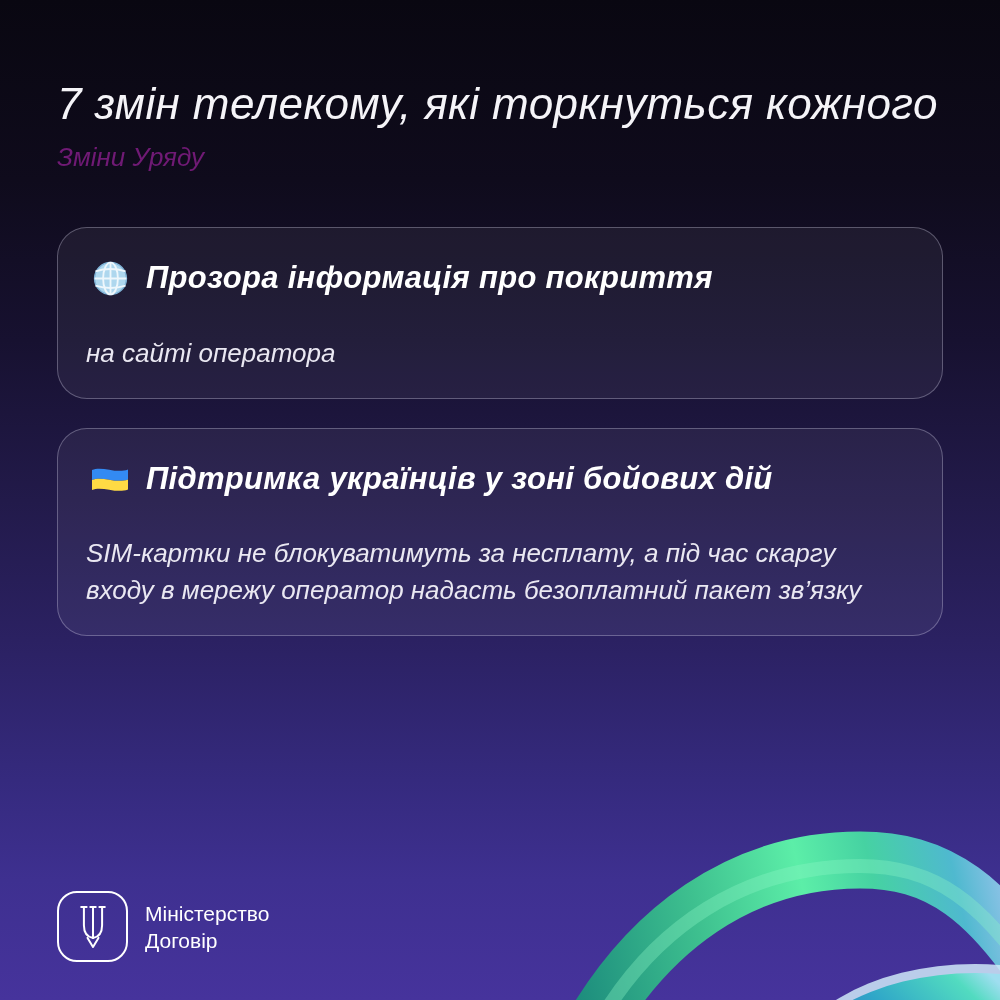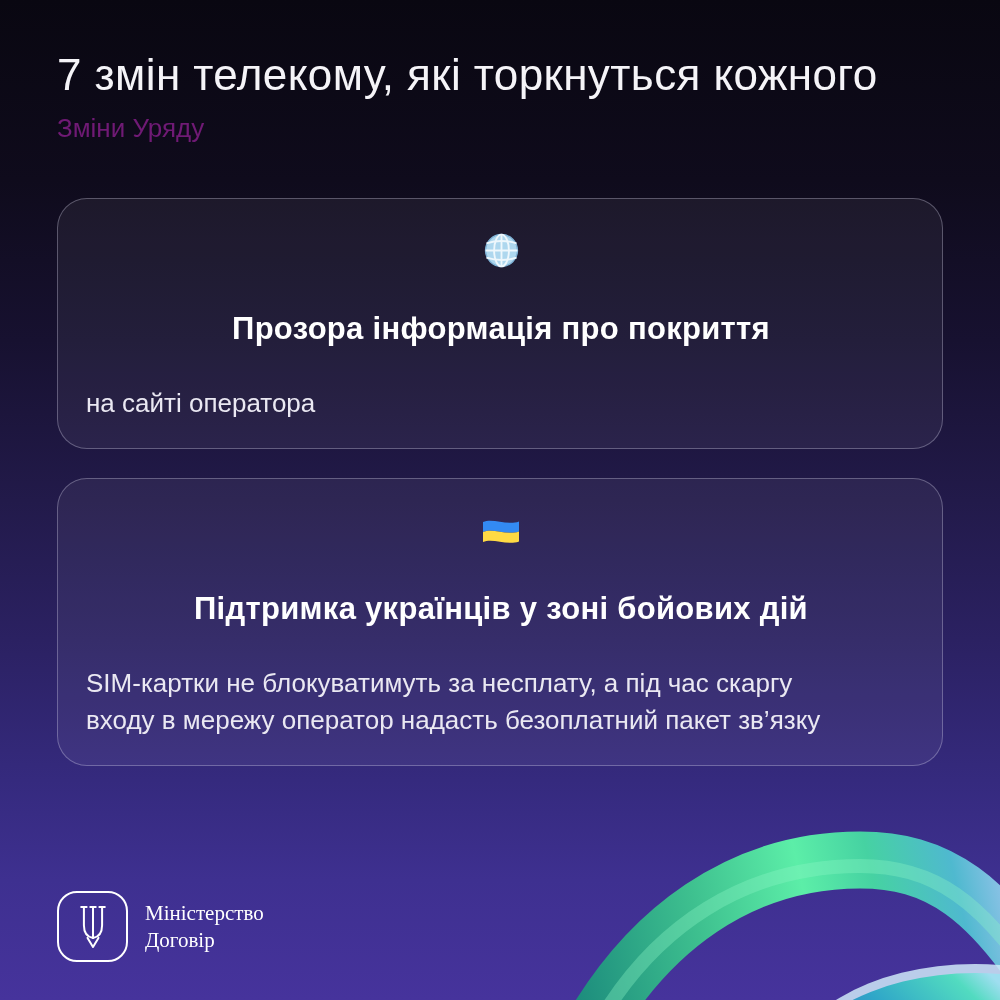--- a/index.html
+++ b/index.html
@@ -8,42 +8,42 @@
     position:relative;
     overflow:hidden;
     font-family:"Liberation Sans", sans-serif;
     background:linear-gradient(180deg,
       #090711 0%, #0f0b1c 18%, #171130 34%,
       #221a4a 50%, #2b2162 64%, #352a7e 78%,
       #3e3090 88%, #46339c 100%);
     color:#fff;
   }
   .wave-layer { position:absolute; right:0; bottom:0; width:600px; height:280px; z-index:0; }
-  .content { position:relative; z-index:1; padding:50px 57px 0 57px; height:100%; }
+  .content { position:relative; z-index:1; padding:79px 57px 0 57px; height:100%;font-style:italic; }
 
   h1.page-title {
     font-size:44px; font-weight:500; letter-spacing:.4px;
     color:#f5f4f8; line-height:1.15; white-space:nowrap;
   }
   .page-subtitle { margin-top:12px; font-size:26px; font-weight:400; color:#701a75; }
 
   .cards { margin-top:54px; display:flex; flex-direction:column; gap:29px; }
   .card {
     background:rgba(255,255,255,0.055);
     border:1.5px solid rgba(220,218,238,0.32);
     border-radius:30px;
     padding:32px 30px 26px 28px;
   }
-  .card-header { display:flex; align-items:center; gap:40px; padding-left:4px;flex-direction:column; }
+  .card-header { display:flex; align-items:center; gap:16px; padding-left:4px; }
   .card-icon { width:40px; display:flex; justify-content:center; align-items:center; flex:0 0 40px; }
   .card-title { font-size:31px; font-weight:700; letter-spacing:.3px; color:#ffffff; }
   .card-body { margin-top:38px; font-size:26px; line-height:37px; color:#eae8f2; font-weight:400; }
   .card-body span { display:block; }
 
-  .footer { position:absolute; left:57px; bottom:38px; display:flex; align-items:center; gap:17px; z-index:1;font-family:Liberation Serif, serif; }
+  .footer { position:absolute; left:57px; bottom:38px; display:flex; align-items:center; gap:17px; z-index:1; }
   .logo-box {
     width:71px; height:71px; border:2px solid #ffffff; border-radius:20px;
     display:flex; align-items:center; justify-content:center;
   }
   .footer-text { font-size:21px; line-height:27px; color:#ffffff; font-weight:400; }
   .footer-text span { display:block; }
 </style>
 </head>
 <body>
 

